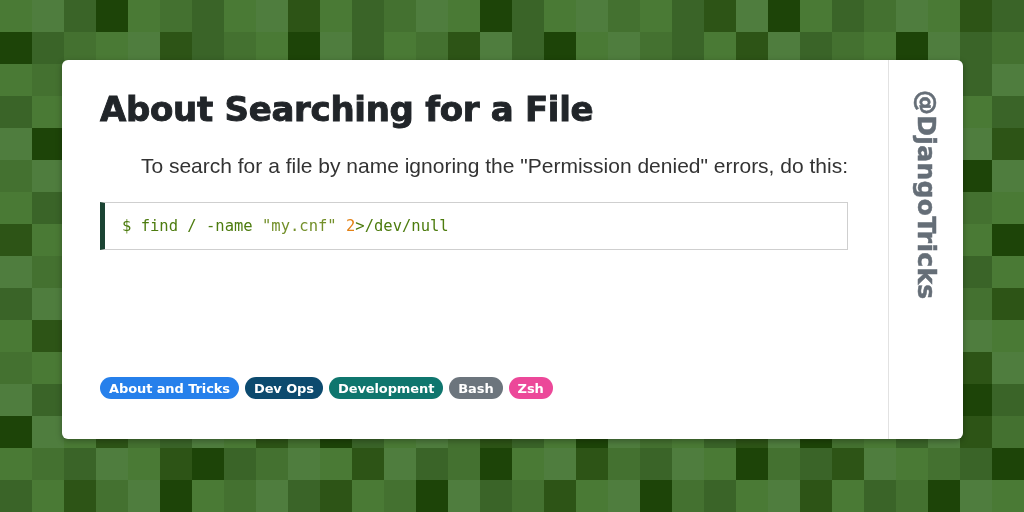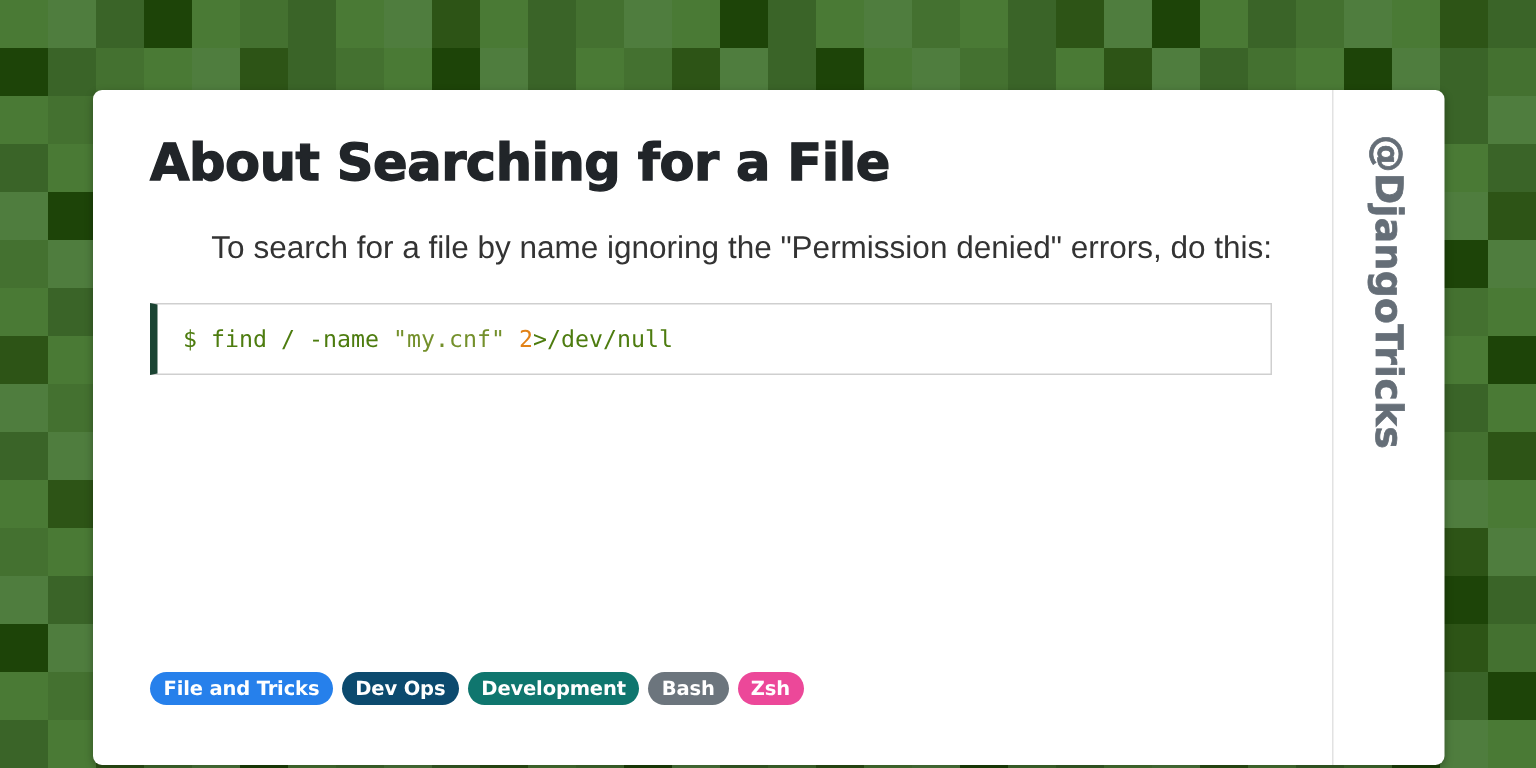--- a/index.html
+++ b/index.html
@@ -26,21 +26,21 @@
     display: block;
     z-index: 0;
   }
 
   
   .card {
     position: absolute;
     left: 62px;
     top: 60px;
     width: 901px;
-    height: 450px;
+    height: 379px;
     background: #ffffff;
     border-radius: 6px;
     box-shadow: 0 2px 6px rgba(0,0,0,0.30);
     z-index: 2;
     display: flex;
     flex-direction: row;
     overflow: hidden;
   }
 
   .card-main {
@@ -681,21 +681,21 @@
 
     <h1 class="page-title">About Searching for a File</h1>
 
     <p class="body-text">To search for a file by name ignoring the "Permission denied" errors, do this:</p>
 
     <div class="code-block">
       <code class="code-line"><span class="tok-plain">$ find / -name </span><span class="tok-str">"my.cnf"</span><span class="tok-plain"> </span><span class="tok-num">2</span><span class="tok-plain">&gt;/dev/null</span></code>
     </div>
 
     <div class="tag-row">
-        <a class="tag tag-primary" style="background: rgb(38, 128, 235);">File and Tricks</a>
+        <a class="tag tag-primary" style="background: rgb(38, 128, 235);">About and Tricks</a>
         <a class="tag tag-primary" style="background: #0c4a6e;">Dev Ops</a>
         <a class="tag tag-primary" style="background: #0f766e;">Development</a>
         <a class="tag tag-secondary" style="background: rgb(108, 117, 125); text-align: right;">Bash</a>
         <a class="tag tag-secondary" style="background: #ec4899;">Zsh</a>
       </div>
 
   </div>
 
   <div class="card-aside">
     <div class="vertical-handle">

